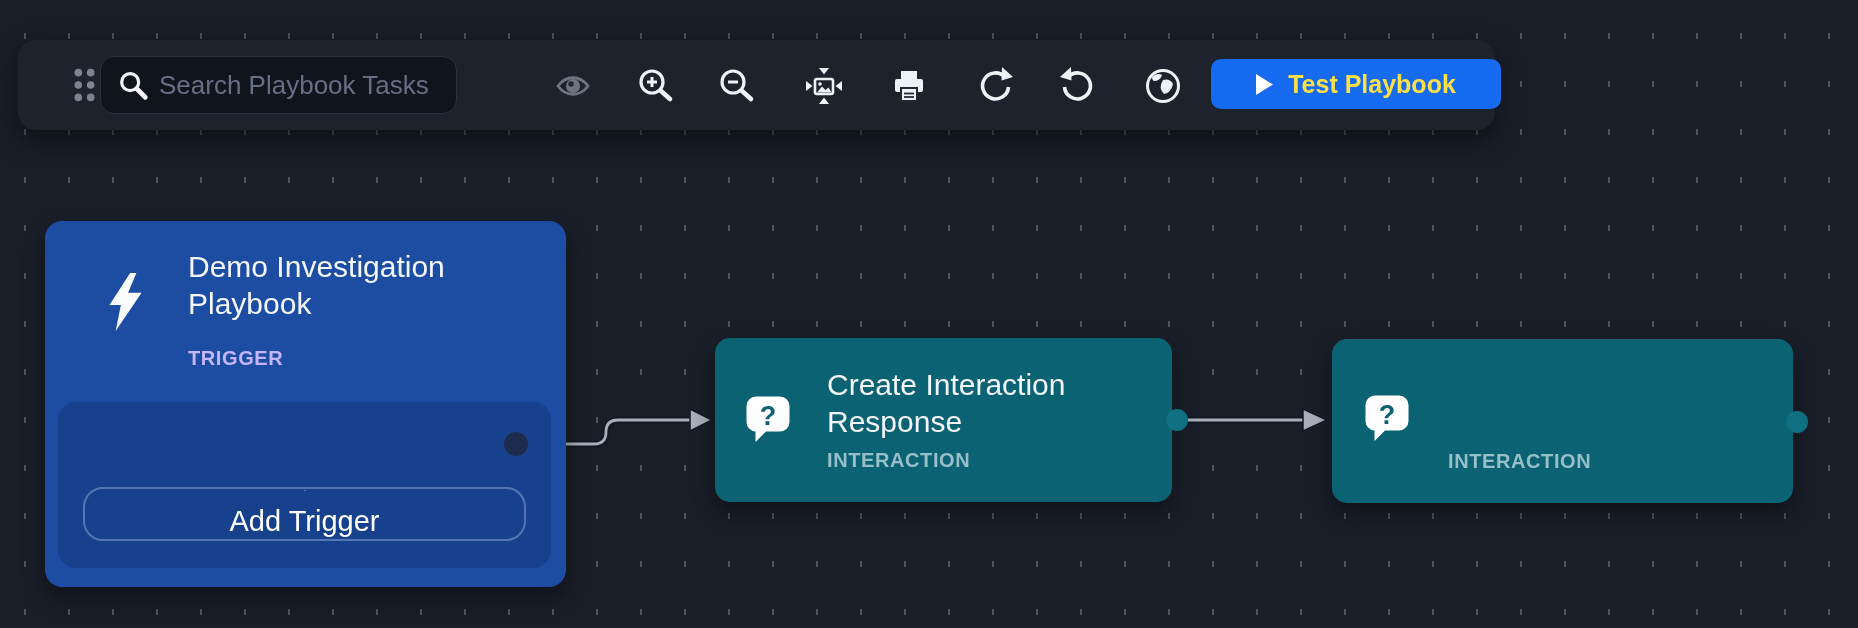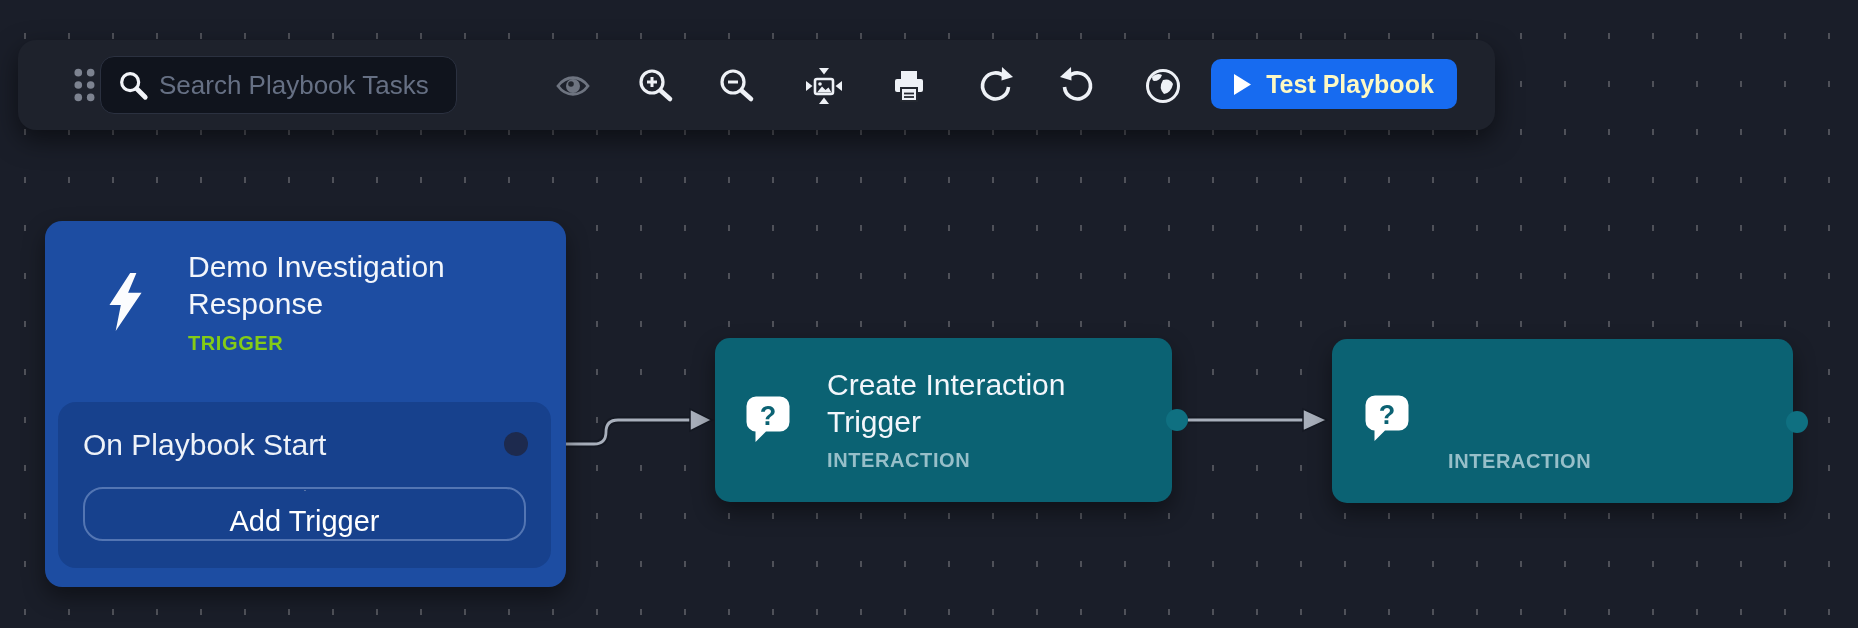--- a/index.html
+++ b/index.html
@@ -11,22 +11,22 @@
   .toolbar{position:absolute;left:18px;top:40px;width:1477px;height:90px;background:#1e222c;
     border-radius:18px;z-index:10;box-shadow:0 10px 26px rgba(0,0,0,.5);}
   .drag-handle{position:absolute;left:50px;top:26px;width:32px;height:40px;cursor:grab;}
   .searchwrap{position:absolute;left:82px;top:16px;width:357px;height:58px;}
   .searchwrap input{width:100%;height:100%;background:#10141d;border:1px solid #2b3140;border-radius:14px;
     color:#bef264;font-size:26px;padding:0 18px 0 58px;outline:none;}
   .searchwrap input::placeholder{color:#667084;}
   .search-ic{position:absolute;left:16px;top:12px;pointer-events:none;}
   .tbtn{position:absolute;top:22px;width:48px;height:48px;display:flex;align-items:center;justify-content:center;
     cursor:pointer;border-radius:8px;background:transparent;border:none;padding:0;}
-  .test-btn{position:absolute;left:1193px;top:19px;width:246px;height:50px;background:#176bf0;border:none;
-    border-radius:10px;color:#fef9c3;font-size:25px;font-weight:600;display:flex;align-items:center;
+  .test-btn{position:absolute;left:1193px;top:19px;width:290px;height:50px;background:#176bf0;border:none;
+    border-radius:10px;color:#fde047;font-size:25px;font-weight:600;display:flex;align-items:center;
     justify-content:center;gap:15px;cursor:pointer;}
 
   
   .node{position:absolute;border-radius:15px;z-index:5;box-shadow:0 10px 22px rgba(0,0,0,.42);}
   .node-trigger{left:45px;top:221px;width:521px;height:366px;background:#1d4da2;border-radius:17px;cursor:pointer;}
   .node-title{position:absolute;color:#f3f6fb;font-size:30px;line-height:37px;}
   .node-type{position:absolute;font-size:20px;font-weight:700;letter-spacing:.6px;}
   .trigger-inner{position:absolute;left:13px;top:181px;width:493px;height:166px;background:#17418d;border-radius:18px;}
   .row-label{position:absolute;left:25px;top:26px;color:#eef2f8;font-size:30px;}
   .add-btn{position:absolute;left:25px;top:85px;width:443px;height:54px;border:2px solid rgba(168,190,231,.42);
@@ -164,43 +164,42 @@
         <polygon points="0,0 17,10.5 0,21" fill="#ffffff"></polygon>
       </svg>
       <span>Test Playbook</span>
     </button>
   </div>
 
   <div class="node node-trigger">
     <svg style="position:absolute;left:57px;top:52px" width="46" height="58" viewBox="0 0 40 56">
       <path d="M25 0 L5 31 H16 L11 56 L36 19 H23 L31 0 Z" fill="#fbfcfe"></path>
     </svg>
-    <div class="node-title" style="left:143px;top:27px;width:345px">Demo Investigation Response</div>
-    <div class="node-type" style="left:143px;top:111px;color:#84cc16">TRIGGER</div>
+    <div class="node-title" style="left:143px;top:27px;width:345px">Demo Investigation Playbook</div>
+    <div class="node-type" style="left:143px;top:126px;color:#c4b5fd">TRIGGER</div>
 
     <div class="trigger-inner">
-      <div class="row-label">On Playbook Start</div>
       <button class="add-btn">
         <svg width="28" height="28" viewBox="0 0 28 28">
           <circle cx="14" cy="14" r="13" fill="#a9b1bf"></circle>
           <line x1="14" y1="7.5" x2="14" y2="20.5" stroke="#ffffff" stroke-width="3.8" stroke-linecap="round"></line>
           <line x1="7.5" y1="14" x2="20.5" y2="14" stroke="#ffffff" stroke-width="3.8" stroke-linecap="round"></line>
         </svg>
         <span>Add Trigger</span>
       </button>
     </div>
   </div>
   <div class="port port-navy"></div>
 
   <div class="node node-teal node-create">
     <svg class="teal-icon" style="left:28px;top:56px" width="50" height="50" viewBox="0 0 50 50">
       <path d="M13 2.5 H37 A9.5 9.5 0 0 1 46.5 12 V28 A9.5 9.5 0 0 1 37 37.5 H23 L12.5 48 V37.5 A9.5 9.5 0 0 1 3.5 28 V12 A9.5 9.5 0 0 1 13 2.5 Z" fill="#ffffff"></path>
       <text x="25" y="30.5" text-anchor="middle" font-size="27" font-weight="800" fill="#0b6273">?</text>
     </svg>
-    <div class="node-title" style="left:112px;top:28px;width:310px">Create Interaction Trigger</div>
+    <div class="node-title" style="left:112px;top:28px;width:310px">Create Interaction Response</div>
     <div class="node-type" style="left:112px;top:111px;color:#97bfc9">INTERACTION</div>
   </div>
   <div class="port port-teal1"></div>
 
   <div class="node node-teal node-await">
     <svg class="teal-icon" style="left:30px;top:54px" width="50" height="50" viewBox="0 0 50 50">
       <path d="M13 2.5 H37 A9.5 9.5 0 0 1 46.5 12 V28 A9.5 9.5 0 0 1 37 37.5 H23 L12.5 48 V37.5 A9.5 9.5 0 0 1 3.5 28 V12 A9.5 9.5 0 0 1 13 2.5 Z" fill="#ffffff"></path>
       <text x="25" y="30.5" text-anchor="middle" font-size="27" font-weight="800" fill="#0b6273">?</text>
     </svg>
     <div class="node-type" style="left:116px;top:111px;color:#97bfc9">INTERACTION</div>

